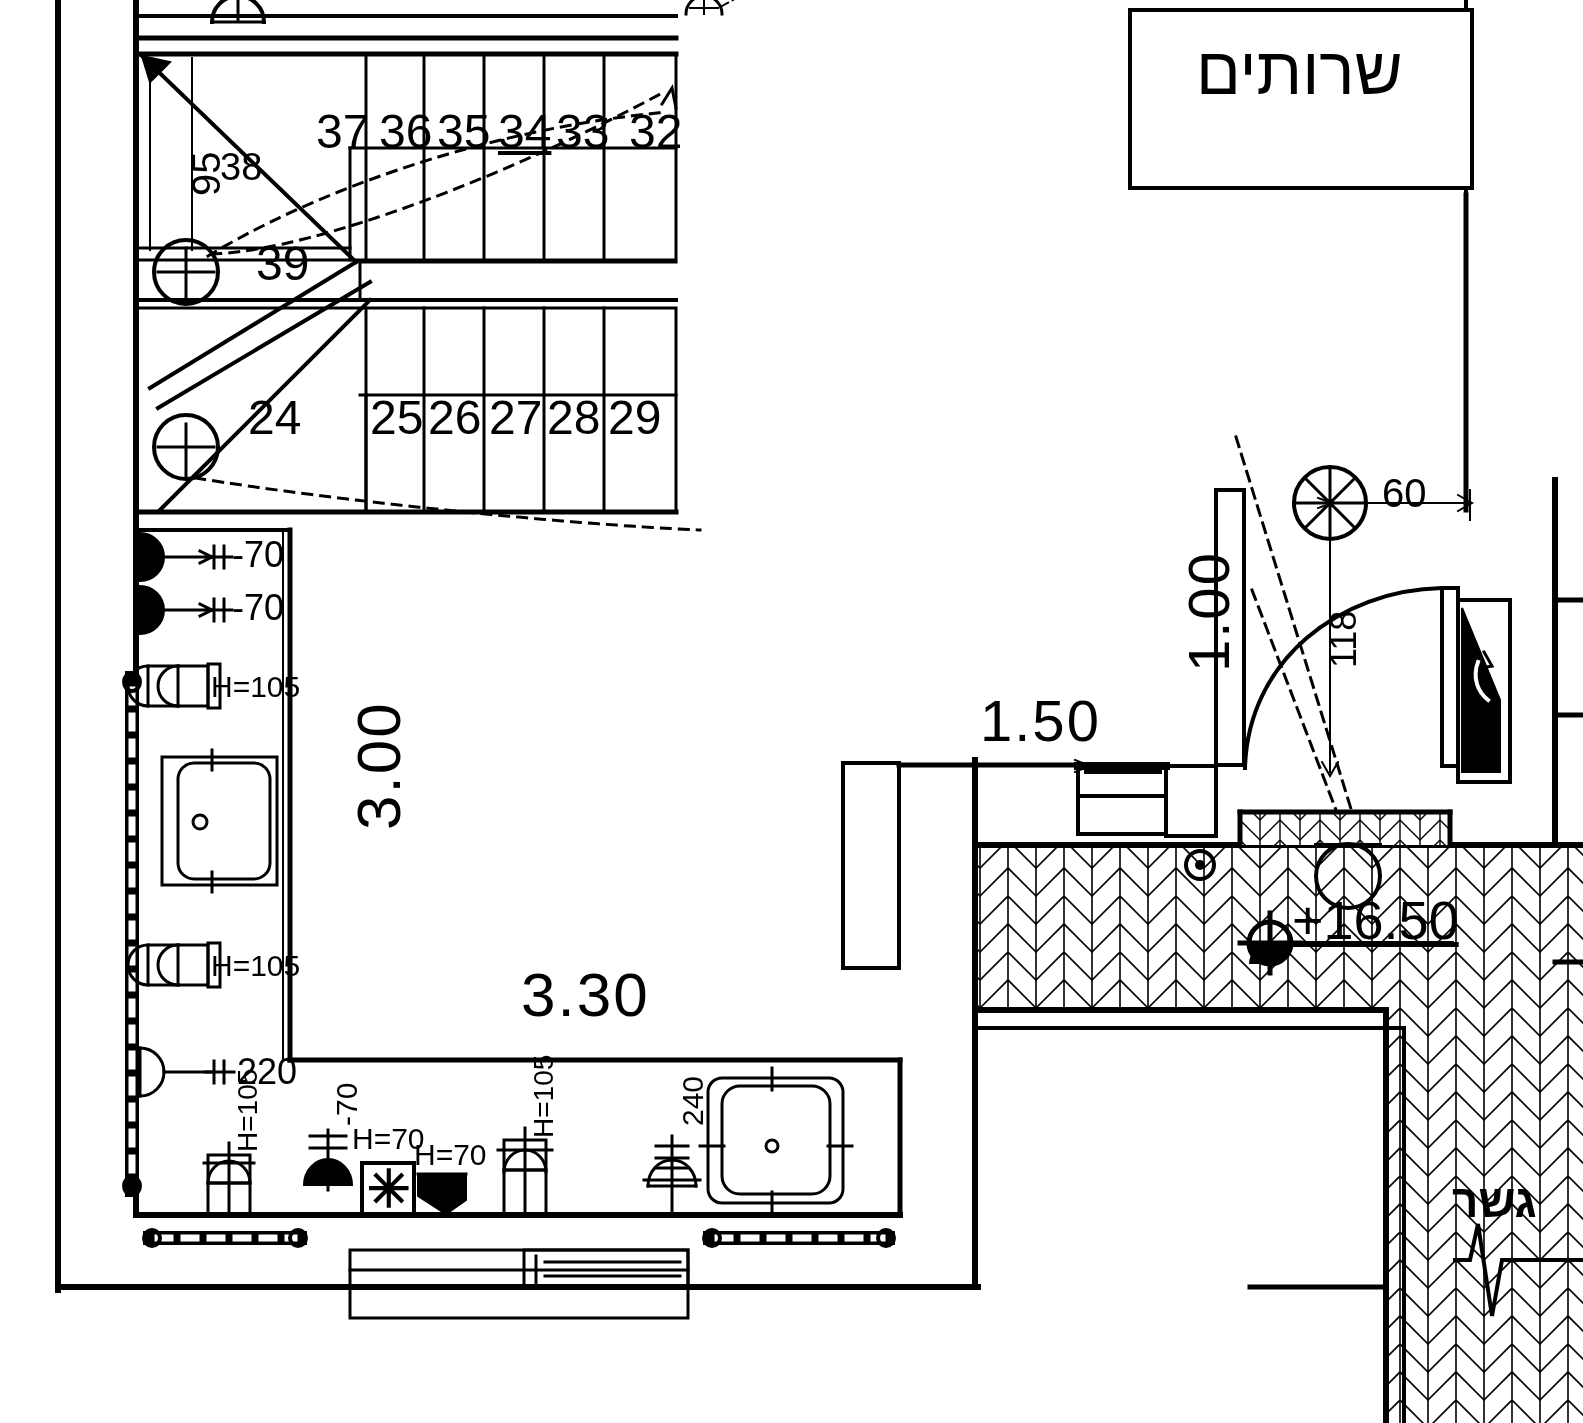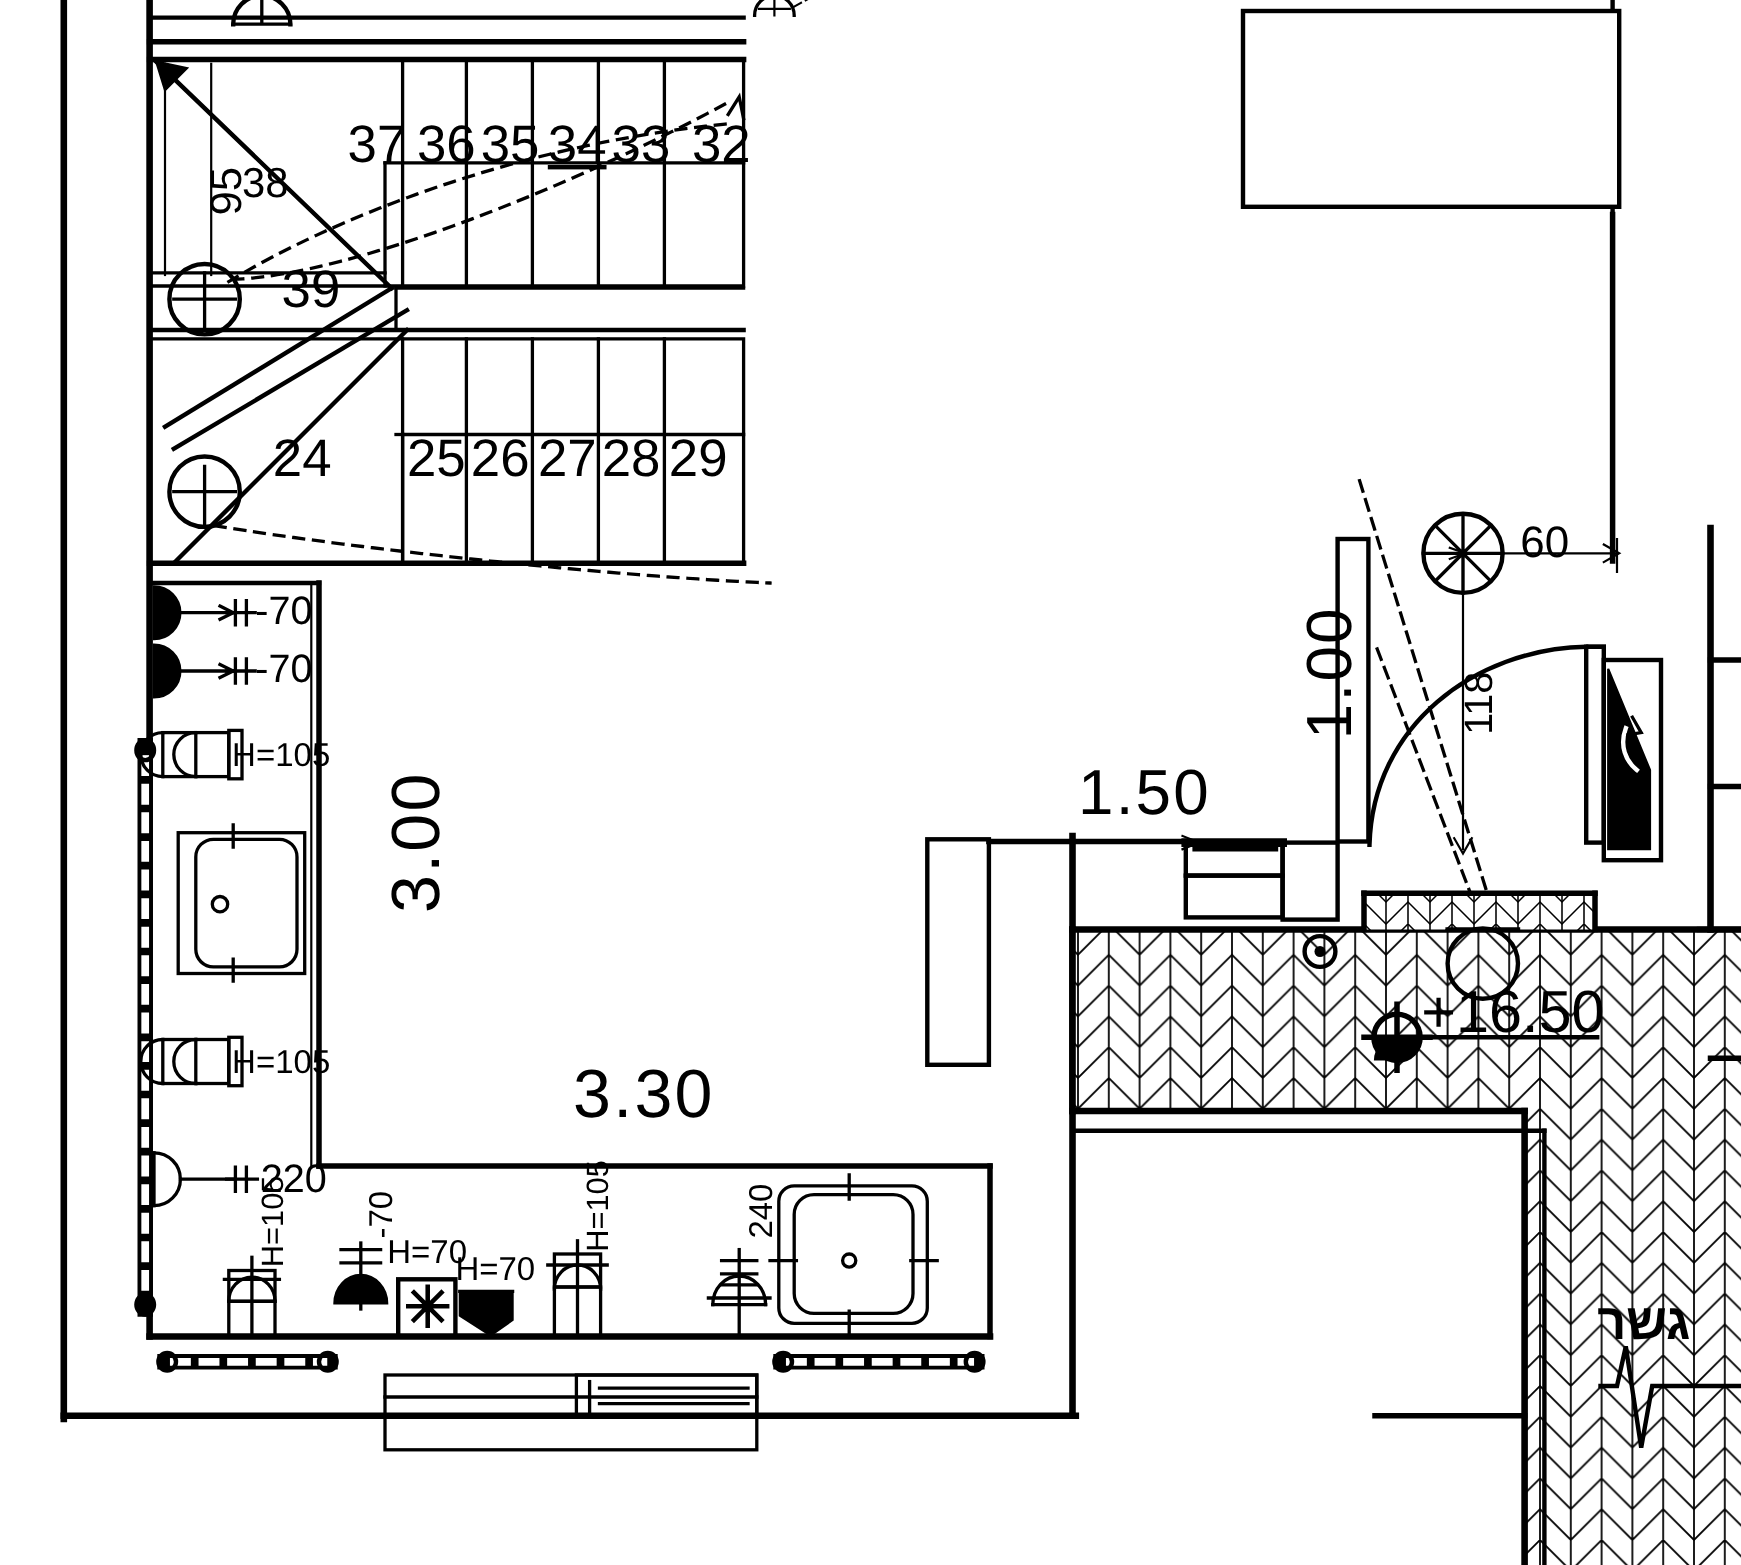--- a/index.html
+++ b/index.html
@@ -375,20 +375,21 @@
     <path d="M1270 913 L1270 973 M1240 943 L1300 943" stroke-width="5"></path>
     <path d="M1260 943 L1452 943" stroke-width="4"></path>
 
     <path d="M1250 1287 L1386 1287" stroke-width="5"></path>
     <path d="M1455 1260 L1470 1260 L1478 1224 L1492 1316 L1502 1260 L1583 1260" stroke-width="4"></path>
 
     <rect x="1130" y="10" width="342" height="178" stroke-width="4" fill="#fff"></rect>
   </g>
 </svg>
 
+<div class="lbl" style="left:1196px; top:38px; font-size:66px; direction:rtl;">שרותים</div>
 
 <div class="lbl" style="left:316px; top:108px; font-size:48px;">37</div>
 <div class="lbl" style="left:379px; top:108px; font-size:48px;">36</div>
 <div class="lbl" style="left:437px; top:108px; font-size:48px;">35</div>
 <div class="lbl" style="left:498px; top:108px; font-size:48px;text-decoration:underline;">34</div>
 <div class="lbl" style="left:556px; top:108px; font-size:48px;">33</div>
 <div class="lbl" style="left:616px; top:108px; font-size:48px;margin-left:13px;">32</div>
 
 <div class="lbl" style="left:220px; top:148px; font-size:38px;">38</div>
 <div class="lbl" style="left:216px; top:240px; font-size:48px;margin-left:40px;">39</div>
@@ -407,21 +408,21 @@
 <div class="lbl" style="left:521px; top:964px; font-size:62px; letter-spacing:2px;">3.30</div>
 
 <div class="lbl" style="left:980px; top:692px; font-size:58px; letter-spacing:2px;">1.50</div>
 
 <div class="lbl rot90" style="left:1180px; top:672px; font-size:58px; letter-spacing:2px;">1.00</div>
 
 <div class="lbl" style="left:1382px; top:473px; font-size:40px;">60</div>
 
 <div class="lbl rot90" style="left:1326px; top:668px; font-size:36px;">118</div>
 
-<div class="lbl" style="left:1292px; top:893px; font-size:54px;">+16.50</div>
+<div class="lbl" style="left:1292px; top:893px; font-size:54px;text-decoration:underline;">+16.50</div>
 
 <div class="lbl" style="left:1452px; top:1178px; font-size:46px; direction:rtl;font-weight:bold;">גשר</div>
 
 <div class="lbl" style="left:232px; top:537px; font-size:36px;">-70</div>
 <div class="lbl" style="left:232px; top:590px; font-size:36px;">-70</div>
 <div class="lbl" style="left:211px; top:672px; font-size:30px;">H=105</div>
 <div class="lbl" style="left:211px; top:951px; font-size:30px;">H=105</div>
 <div class="lbl" style="left:237px; top:1054px; font-size:36px;">220</div>
 <div class="lbl rot90" style="left:234px; top:1152px; font-size:28px;">H=105</div>
 <div class="lbl rot90" style="left:332px; top:1126px; font-size:30px;">-70</div>

